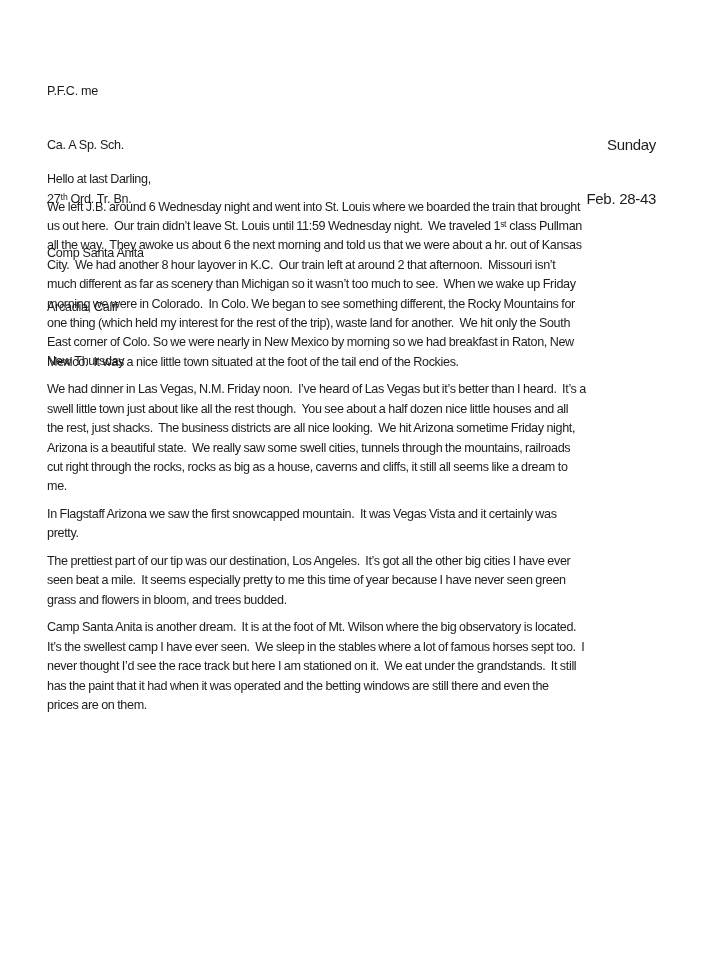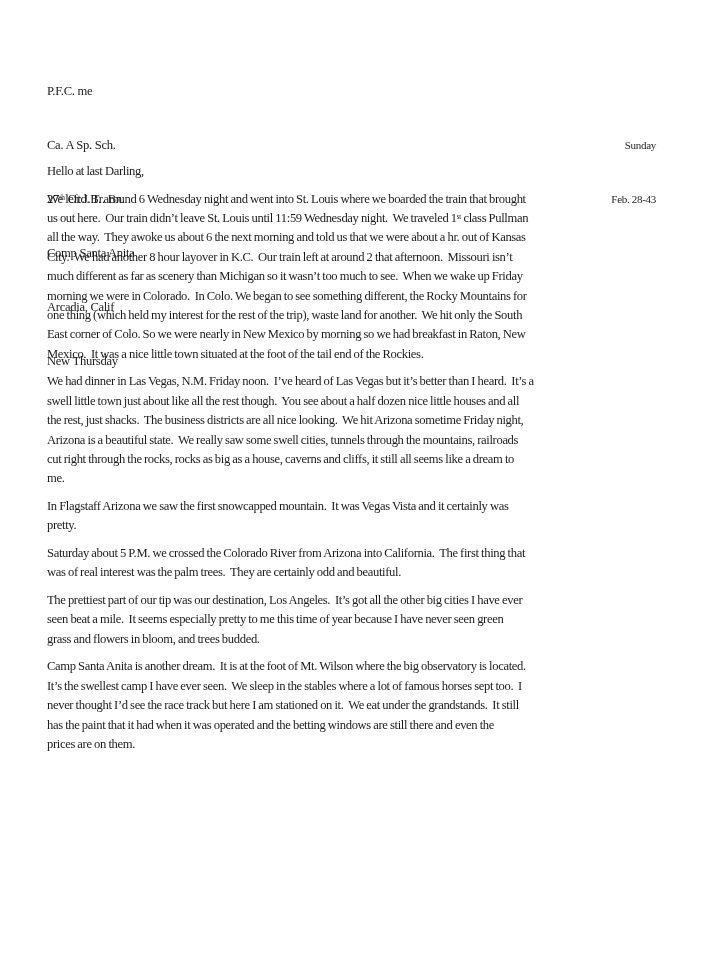--- a/index.html
+++ b/index.html
@@ -6,47 +6,47 @@
     margin: 0;
     padding: 0;
     background: #ffffff;
   }
   .page {
     position: relative;
     width: 704px;
     height: 960px;
     background: #ffffff;
     overflow: hidden;
-    font-family: Liberation Serif, serif;
+    font-family: Liberation Sans, sans-serif;
     color: #1c1c1c;
     -webkit-font-smoothing: antialiased;
   }
   .sender-block {
     position: absolute;
     left: 47px;
     top: 46px;
     font-size: 12.6px;
     line-height: 18px;
     letter-spacing: -0.3px;
     white-space: pre;
   }
   .date-block {
     position: absolute;
     top: 100px;
     right: 48px;
     text-align: right;
-    font-size: 11px;
+    font-size: 15px;
     line-height: 18px;
     letter-spacing: -0.3px;
     white-space: pre;
   }
   .letter-body {
     position: absolute;
     left: 47px;
-    top: 162px;
+    top: 170px;
     width: 642px;
     font-size: 12.6px;
     line-height: 19.4px;
     letter-spacing: -0.35px;
     word-spacing: -0.4px;
   }
   .letter-body p {
     margin: 0 0 8.2px 0;
     white-space: pre-wrap;
   }
@@ -82,22 +82,20 @@
 East corner of Colo. So we were nearly in New Mexico by morning so we had breakfast in Raton, New
 Mexico.  It was a nice little town situated at the foot of the tail end of the Rockies.</p>
     <p>We had dinner in Las Vegas, N.M. Friday noon.  I’ve heard of Las Vegas but it’s better than I heard.  It’s a
 swell little town just about like all the rest though.  You see about a half dozen nice little houses and all
 the rest, just shacks.  The business districts are all nice looking.  We hit Arizona sometime Friday night,
 Arizona is a beautiful state.  We really saw some swell cities, tunnels through the mountains, railroads
 cut right through the rocks, rocks as big as a house, caverns and cliffs, it still all seems like a dream to
 me.</p>
     <p>In Flagstaff Arizona we saw the first snowcapped mountain.  It was Vegas Vista and it certainly was
 pretty.</p>
-    <p>Saturday about 5 P.M. we crossed the Colorado River from Arizona into California.  The first thing that
-was of real interest was the palm trees.  They are certainly odd and beautiful.</p>
     <p>The prettiest part of our tip was our destination, Los Angeles.  It’s got all the other big cities I have ever
 seen beat a mile.  It seems especially pretty to me this time of year because I have never seen green
 grass and flowers in bloom, and trees budded.</p>
     <p>Camp Santa Anita is another dream.  It is at the foot of Mt. Wilson where the big observatory is located.
 It’s the swellest camp I have ever seen.  We sleep in the stables where a lot of famous horses sept too.  I
 never thought I’d see the race track but here I am stationed on it.  We eat under the grandstands.  It still
 has the paint that it had when it was operated and the betting windows are still there and even the
 prices are on them.</p>
   </div>
 

